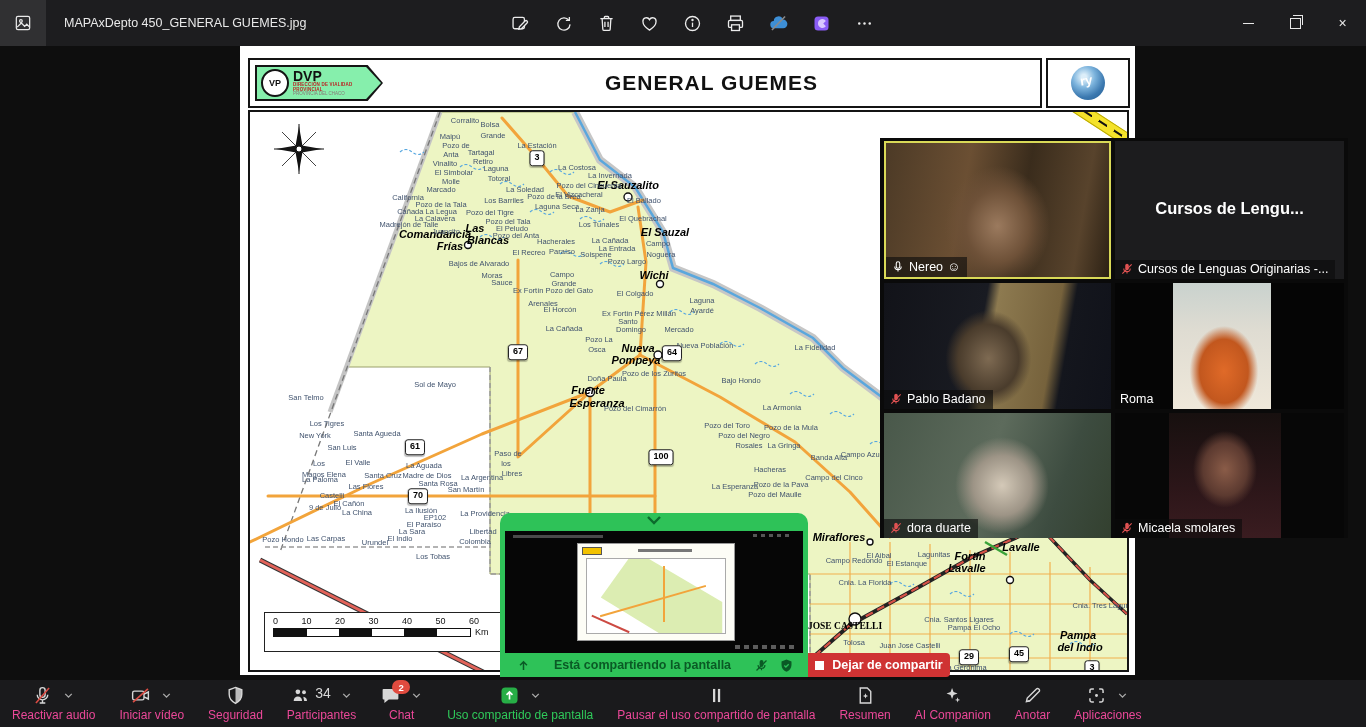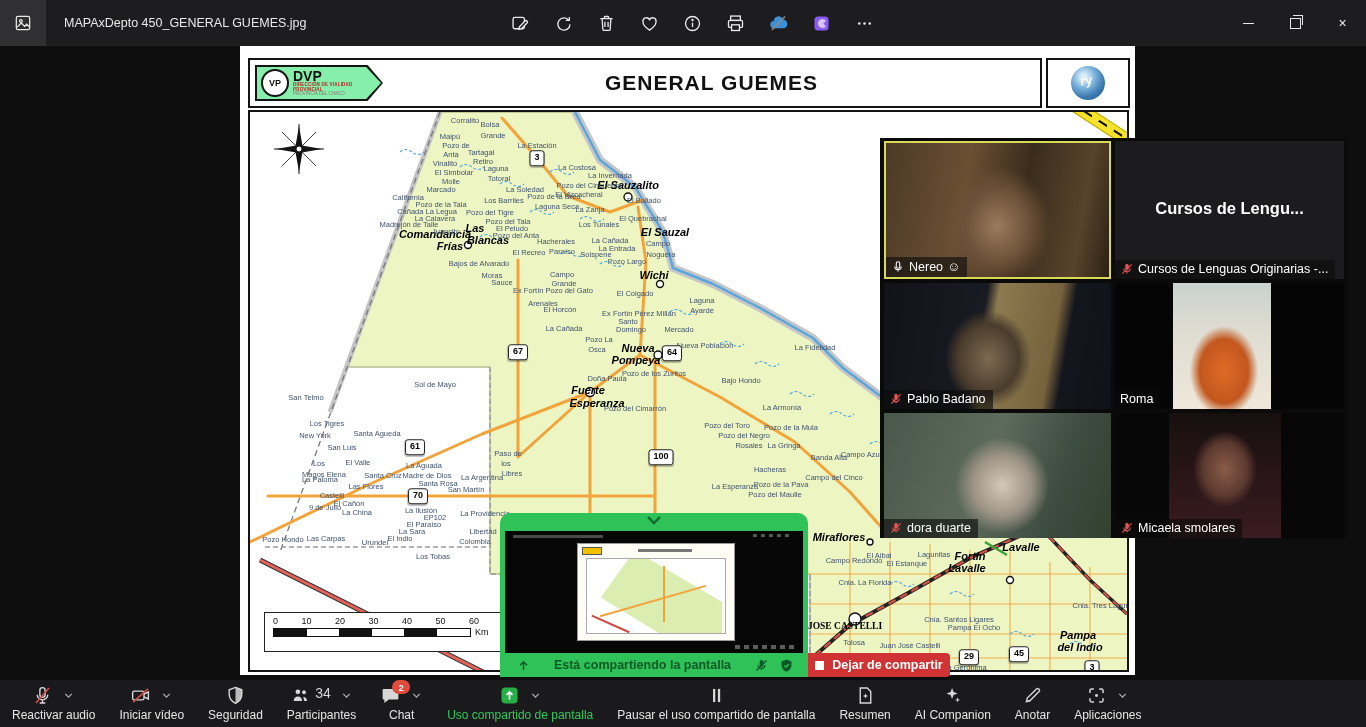--- a/index.html
+++ b/index.html
@@ -102,21 +102,21 @@
   #sb-shield{color:#0a5a25;margin-right:14px;}
   #stop-share{position:absolute;left:808px;top:653px;width:142px;height:24px;background:#cf3333;border-radius:0 4px 4px 0;display:flex;align-items:center;justify-content:center;gap:8px;cursor:pointer;z-index:11;}
   #stop-square{width:9px;height:9px;background:#fff;flex:none;}
   #stop-label{color:#fff;font-weight:bold;font-size:12.5px;white-space:nowrap;}
 
   
   #zoom-toolbar{position:absolute;left:0;bottom:0;width:1366px;height:47px;background:#1a1a1c;display:flex;align-items:center;overflow:hidden;z-index:12;}
   .tbi{flex:none;display:flex;flex-direction:column;align-items:center;justify-content:center;padding:0 12px;height:47px;color:#d7d7d7;cursor:pointer;}
   .tbi-top{position:relative;display:flex;align-items:flex-start;height:22px;}
   .tbi-top svg.ic{width:21px;height:21px;}
-  .tbi-lb{font-size:12px;margin-top:1px;white-space:nowrap;color:#e5e5e5;}
+  .tbi-lb{font-size:12px;margin-top:1px;white-space:nowrap;color:#ec4899;}
   .tbi.act-green .tbi-lb{color:#2fca5a;}
   .iw{position:relative;display:inline-block;}
   .cnt{font-size:14px;color:#d7d7d7;margin-left:4px;margin-top:0px;}
   .bdg{position:absolute;top:-5px;right:-9px;min-width:14px;height:14px;border-radius:8px;background:#e04b3f;color:#fff;font-size:9.5px;font-weight:bold;display:flex;align-items:center;justify-content:center;padding:0 2px;}
   .chv{margin-left:9px;margin-top:3px;color:#a9a9a9;}
   .chv svg{width:13px;height:13px;}
 </style>
 </head>
 <body>
 

